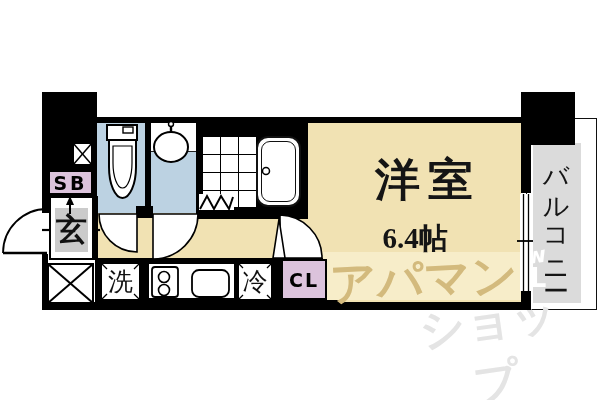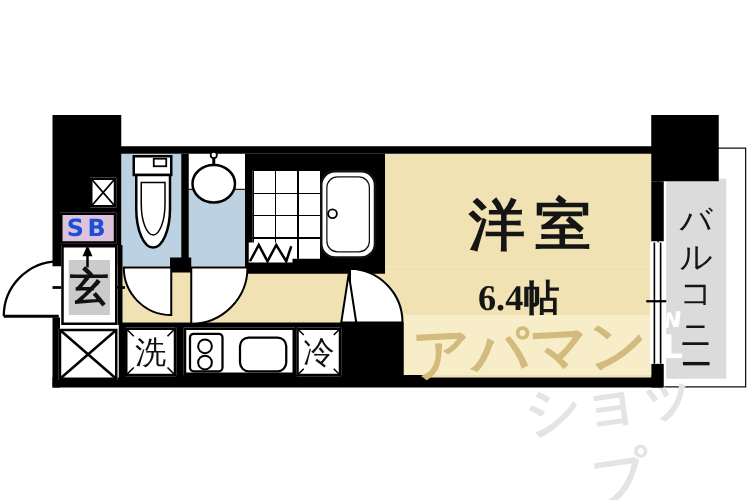--- a/index.html
+++ b/index.html
@@ -3,21 +3,21 @@
 <meta charset="utf-8">
 <style>
   html,body{margin:0;padding:0;background:#fff;}
   #stage{position:relative;width:600px;height:400px;background:#ffffff;overflow:hidden;
          font-family:"DejaVu Sans",sans-serif;}
   .wall{position:absolute;background:#000;}
   .fill{position:absolute;}
   .cream{background:#F1E2B3;}
   .blue{background:#BCD2E2;}
   .pinkbox{position:absolute;background:#DCC3DC;border:2px solid #000;box-sizing:border-box;
-           display:flex;align-items:center;justify-content:center;font-weight:bold;color:#1d4ed8;}
+           display:flex;align-items:center;justify-content:center;font-weight:bold;color:#000000;}
   .whitebox{position:absolute;background:#fff;border:2px solid #000;box-sizing:border-box;
            display:flex;align-items:center;justify-content:center;color:#111;}
   .label{position:absolute;color:#151515;text-align:center;}
   svg{position:absolute;left:0;top:0;}
 </style>
 </head>
 <body>
 
 <div id="stage">
 
@@ -64,20 +64,23 @@
       <span class="label" style="position:static;font-size:31px;font-weight:bold;color:#111;">玄</span>
     </div>
   </div>
   <div class="whitebox" style="left:47px;top:263px;width:47px;height:41px;border-width:2.5px;"></div>
   <div class="whitebox" style="left:100px;top:262px;width:41px;height:39px;font-size:25px;">
     <span>洗</span>
   </div>
   <div class="whitebox" style="left:147px;top:262px;width:89px;height:38px;"></div>
   <div class="whitebox" style="left:237px;top:262px;width:36px;height:39px;font-size:25px;">
     <span>冷</span>
+  </div>
+  <div class="pinkbox" style="left:281px;top:259px;width:46px;height:41px;font-size:19px;letter-spacing:2px;">
+    <span>CL</span>
   </div>
 
   <div class="label" style="left:323px;top:150px;width:210px;font-size:45px;font-weight:bold;letter-spacing:8px;">洋室</div>
   <div class="label" style="left:310px;top:219px;width:210px;font-size:29px;font-weight:bold;font-family:Liberation Serif, serif;">6.4帖</div>
   <div class="label" style="left:542px;top:147px;width:30px;height:158px;writing-mode:vertical-rl;text-orientation:mixed;font-size:26px;letter-spacing:3px;display:flex;align-items:center;">バルコニー</div>
 
   <div class="label" style="left:524px;top:243px;width:24px;font-size:22px;font-weight:bold;color:#fff;transform:rotate(-8deg);">w</div>
   <div class="label" style="left:526px;top:263px;width:24px;font-size:26px;font-weight:bold;color:#fff;">L</div>
 
   <svg width="600" height="400" viewBox="0 0 600 400">

